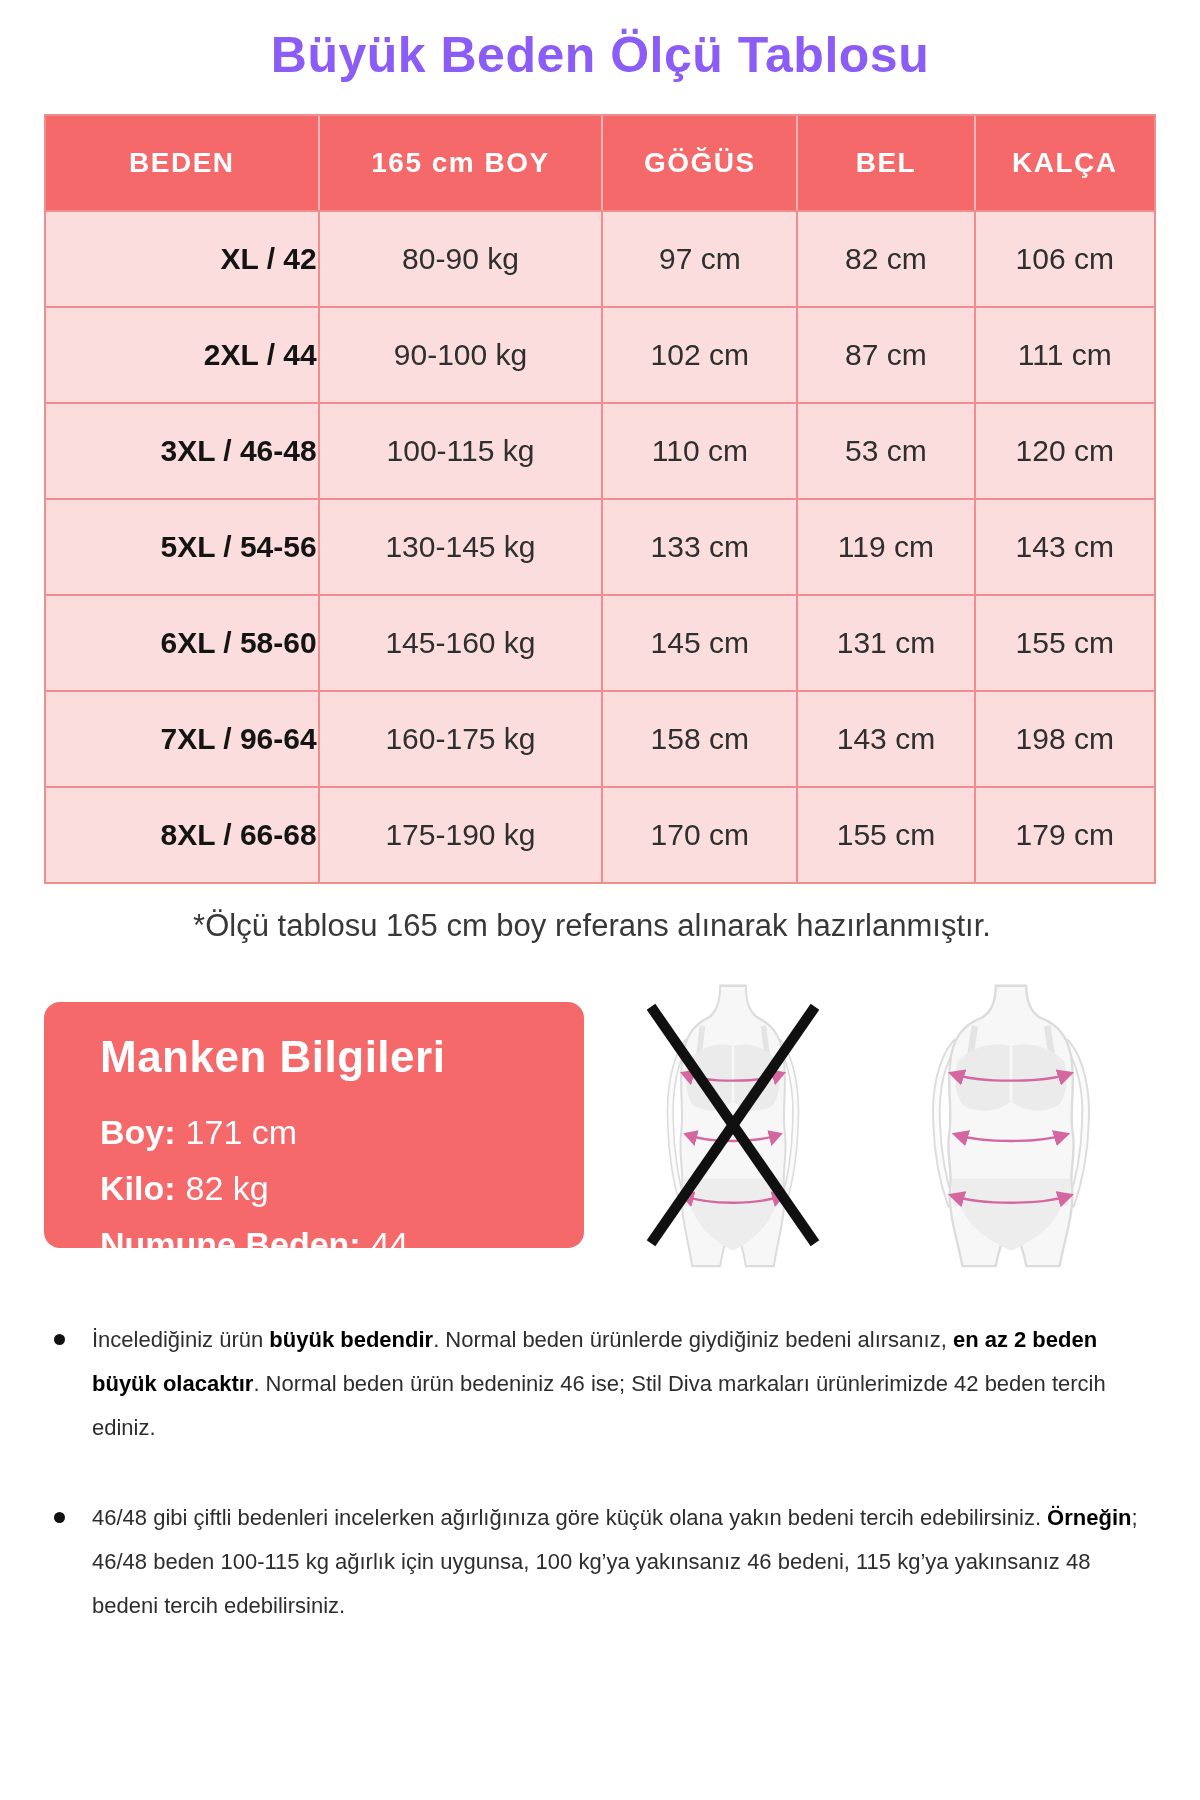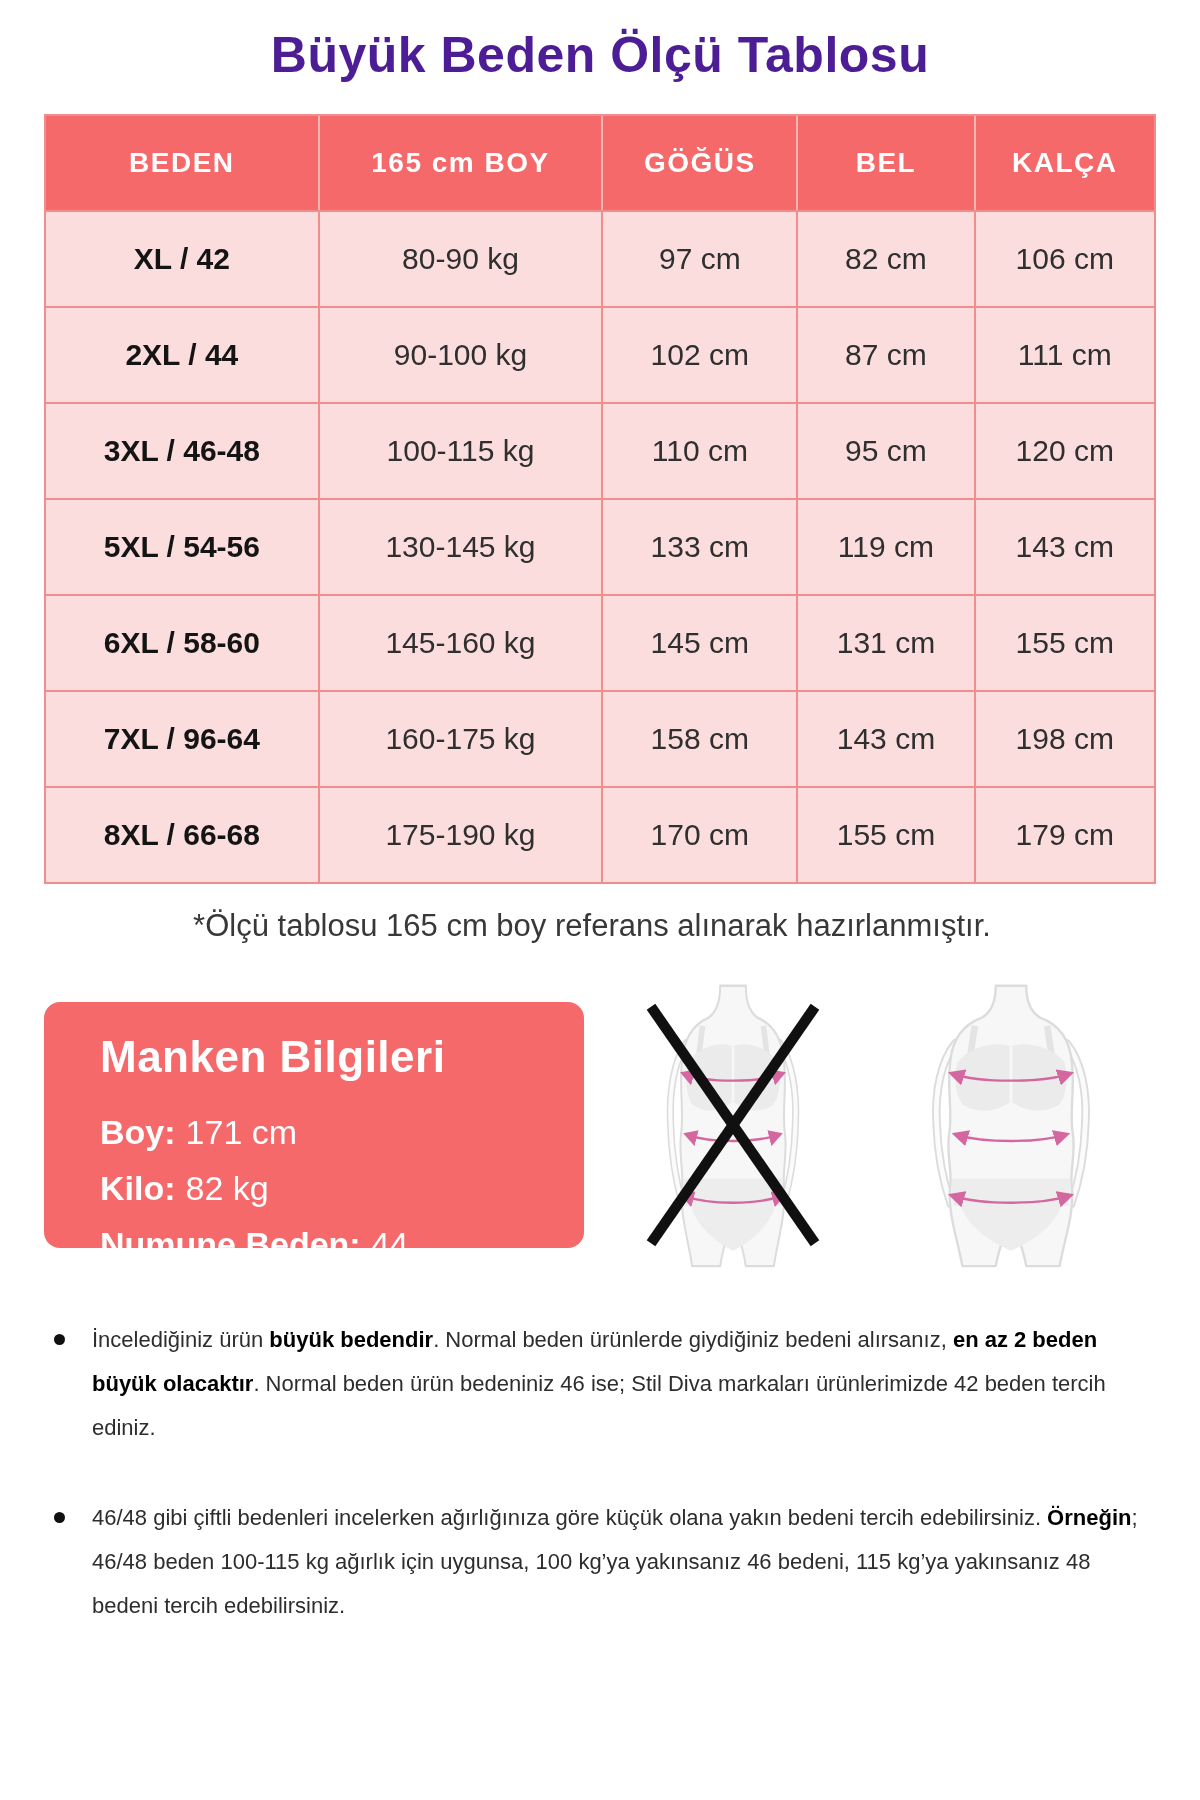--- a/index.html
+++ b/index.html
@@ -12,21 +12,21 @@
   }
   .page { width: 1200px; height: 1800px; position: relative; }
 
   
   .page-title {
     margin: 26px 0 0 0;
     text-align: center;
     font-size: 50px;
     font-weight: 700;
     letter-spacing: 0.5px;
-    color: #4c1d95;
+    color: #8b5cf6;
   }
 
   
   table.size-table {
     width: 1112px;
     margin: 30px auto 0 auto;
     border-collapse: separate;
     border-spacing: 0;
     border: 2px solid #EF8E8C;
     table-layout: fixed;
@@ -51,21 +51,21 @@
     background: #FBDDDD;
     height: 92px;
     text-align: center;
     vertical-align: middle;
     font-size: 30px;
     color: #2f2f2f;
     border-top: 2px solid #EF8E8C;
     border-right: 2px solid #EF8E8C;
   }
   .size-table td:last-child { border-right: none; }
-  .size-table td.col-size { font-weight: 700; color: #141414; }
+  .size-table td.col-size { font-weight: 700; color: #141414; text-align: right; }
 
   
   .footnote {
     margin: 24px 16px 0 0;
     text-align: center;
     font-size: 31px;
     color: #383838;
   }
 
   
@@ -165,21 +165,21 @@
         <td class="col-size">2XL / 44</td>
         <td>90-100 kg</td>
         <td>102 cm</td>
         <td>87 cm</td>
         <td>111 cm</td>
       </tr>
       <tr>
         <td class="col-size">3XL / 46-48</td>
         <td>100-115 kg</td>
         <td>110 cm</td>
-        <td>95 cm</td>
+        <td>53 cm</td>
         <td>120 cm</td>
       </tr>
       <tr>
         <td class="col-size">5XL / 54-56</td>
         <td>130-145 kg</td>
         <td>133 cm</td>
         <td>119 cm</td>
         <td>143 cm</td>
       </tr>
       <tr>

